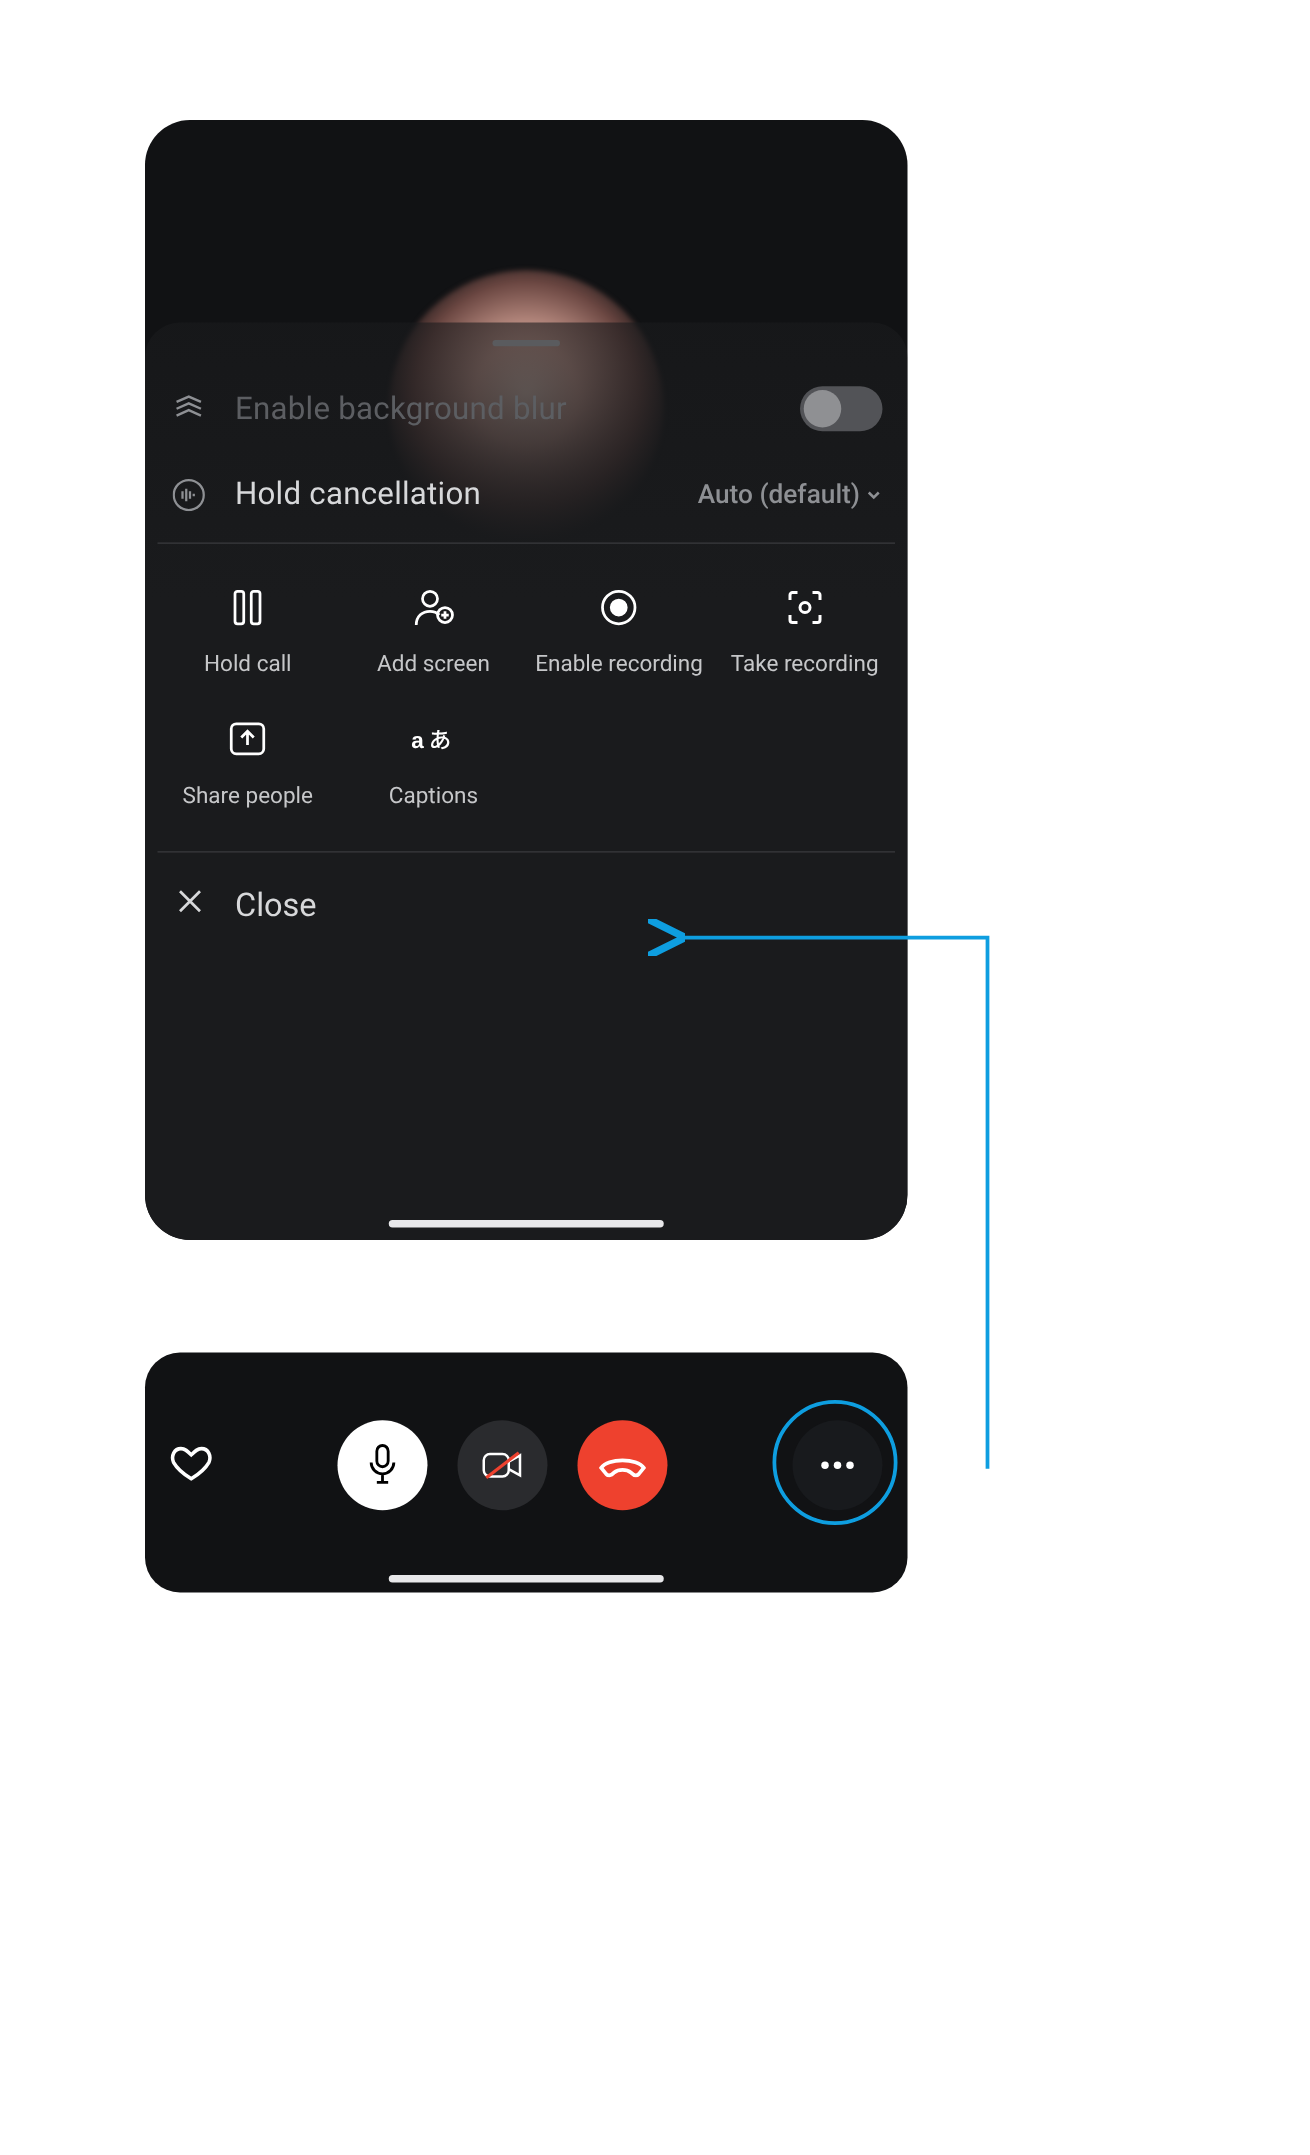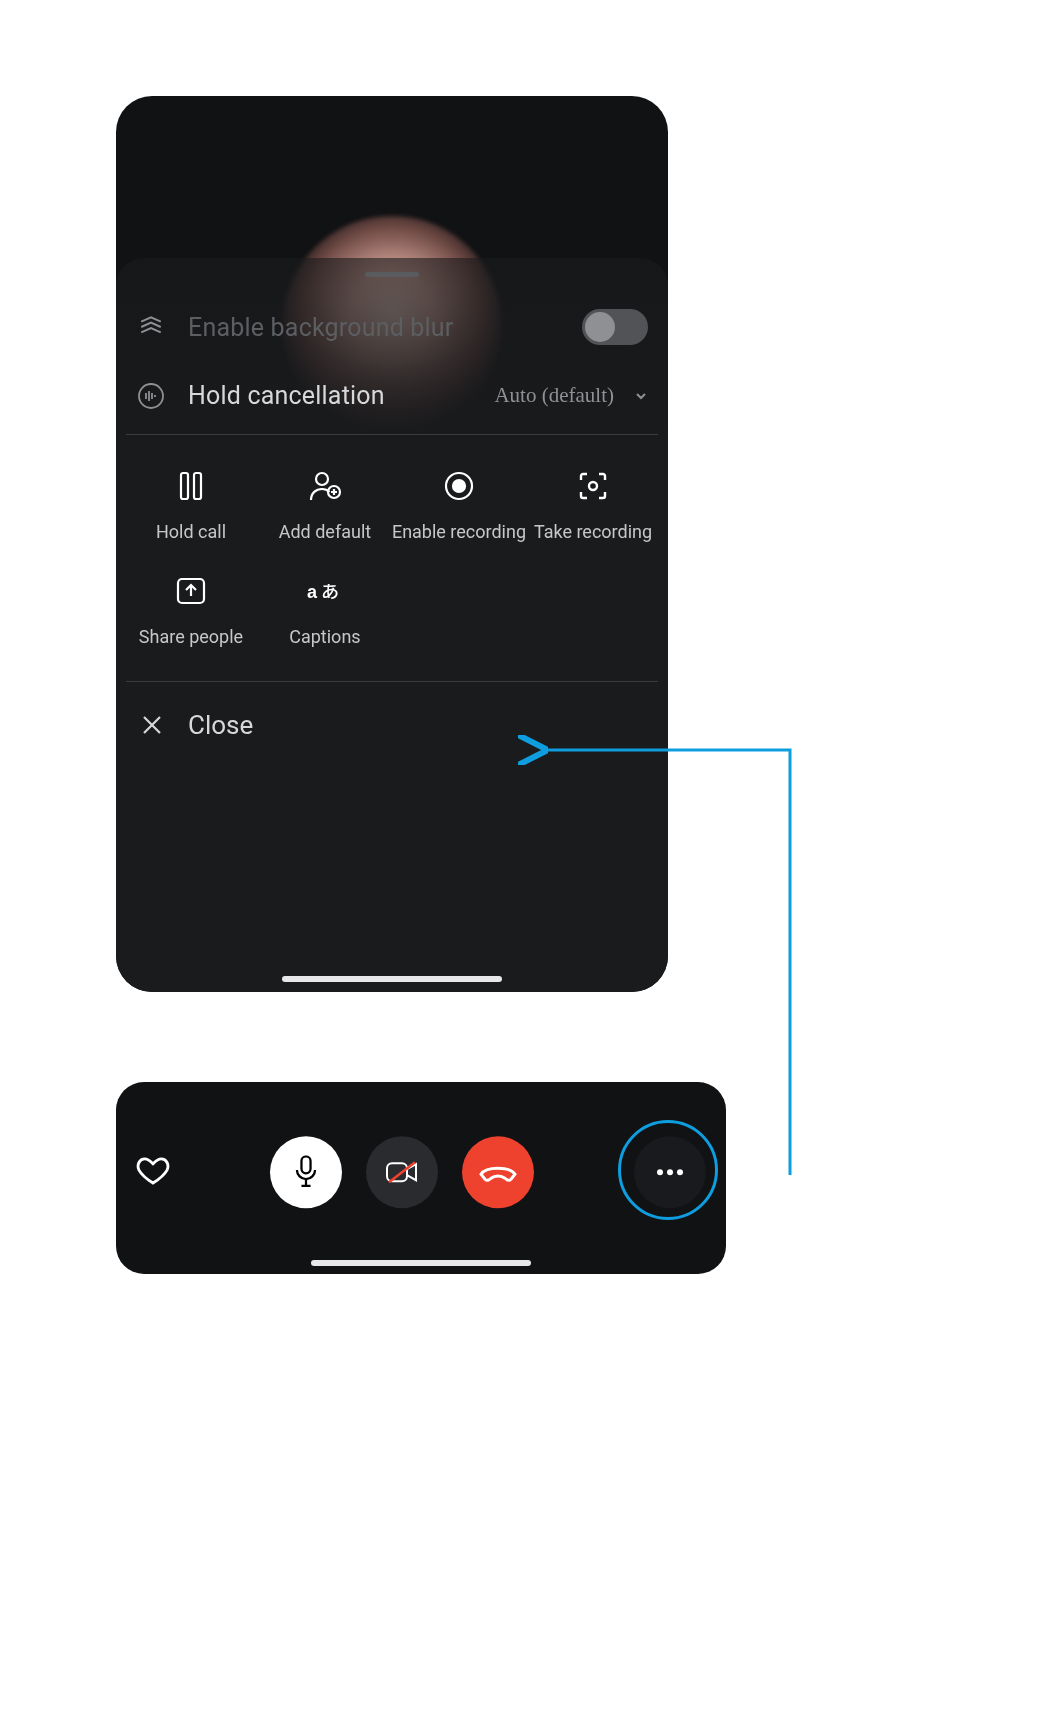--- a/index.html
+++ b/index.html
@@ -27,21 +27,21 @@
     font-family:-apple-system,BlinkMacSystemFont,"Segoe UI",Roboto,Helvetica,Arial,sans-serif;
     position:relative;
     overflow:hidden;
   }
   svg.annotation{position:absolute;top:0;left:0;width:1048px;height:1724px;pointer-events:none;}
 
   
   .phone-top{
     position:absolute;
     left:116px; top:96px;
-    width:552px; height:896px;
+    width:610px; height:896px;
     background:var(--phone-bg);
     border-radius:36px;
     overflow:hidden;
   }
   .face-glow{
     position:absolute;
     left:50%; top:120px;
     width:220px; height:220px;
     margin-left:-110px;
     border-radius:50%;
@@ -89,41 +89,41 @@
     background:var(--white);
   }
   .toggle.off{background:var(--toggle-off);}
   .toggle.off .knob{left:3px; background:#8f9093;}
   .toggle.on{background:var(--toggle-on);}
   .toggle.on .knob{right:3px;}
   .row-value{
     color:var(--text-dim);
     font-size:21px;
     font-weight:500;
-    display:flex; align-items:center; gap:20px;font-family:Liberation Serif, serif;
+    display:flex; align-items:center; gap:4px;
   }
   .row-value svg{color:var(--text-dim);}
   .divider{height:1px;background:var(--rule);margin:6px 10px 0;}
   .action-grid{
     display:grid;
     grid-template-columns:repeat(4,1fr);
     row-gap:32px;
     padding:34px 8px 28px;
   }
   .action{
     display:flex; flex-direction:column; align-items:center; gap:18px;
     color:var(--text);
   }
   .action .a-icon{color:var(--white); height:34px; display:flex; align-items:center; justify-content:center;}
   .action-label{
     font-size:18px; color:#c6c7c9; font-weight:400; text-align:center;
     white-space:nowrap;
   }
   .close-row{
-    display:flex; align-items:center; gap:22px;
+    display:flex; gap:22px;
     padding:28px 22px 52px;
   }
   .close-row .icon-slot{width:28px; color:var(--text); display:flex; justify-content:center;}
   .close-label{font-size:26px; color:var(--text);}
   .home-indicator{
     position:absolute; bottom:10px; left:50%;
     width:220px; height:6px; margin-left:-110px;
     border-radius:3px; background:#e8e8ea;
   }
 
@@ -216,21 +216,21 @@
 
       <div class="action">
         <span class="a-icon">
           <svg width="34" height="32" viewBox="0 0 34 32" fill="none" stroke="currentColor" stroke-width="2.2">
             <circle cx="14" cy="9" r="6"></circle>
               <path d="M3 30c0-7 5-11 11-11 3 0 5.5 1 7.5 3"></path>
             <circle cx="26" cy="22" r="6"></circle>
               <path d="M26 19v6M23 22h6"></path>
           </svg>
         </span>
-        <span class="action-label">Add default</span>
+        <span class="action-label">Add screen</span>
       </div>
 
       <div class="action">
         <span class="a-icon">
           <svg width="30" height="30" viewBox="0 0 30 30" fill="none" stroke="currentColor" stroke-width="2.2">
             <circle cx="15" cy="15" r="13"></circle>
               <circle cx="15" cy="15" r="6" fill="currentColor"></circle>
           </svg>
         </span>
         <span class="action-label">Enable recording</span>

